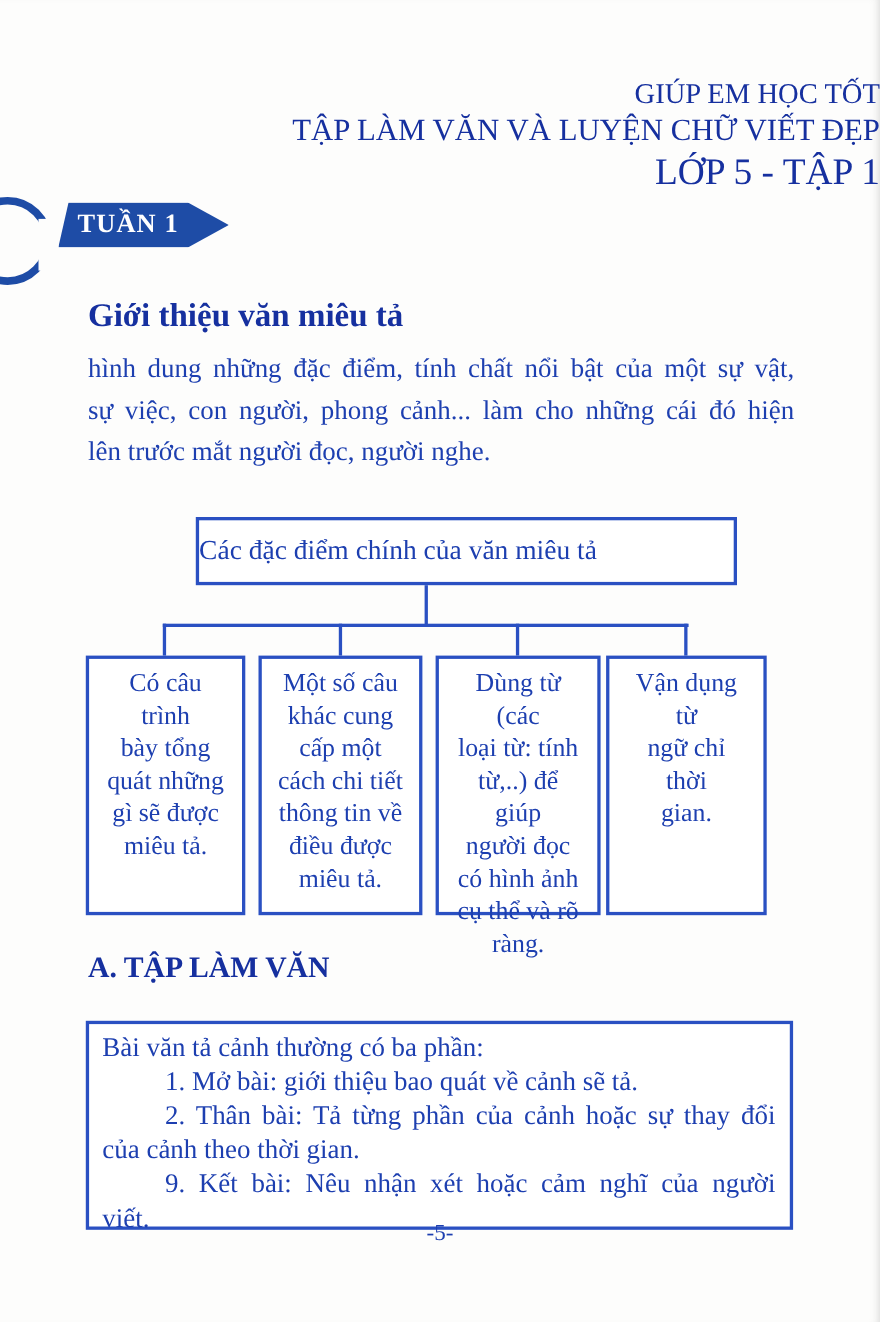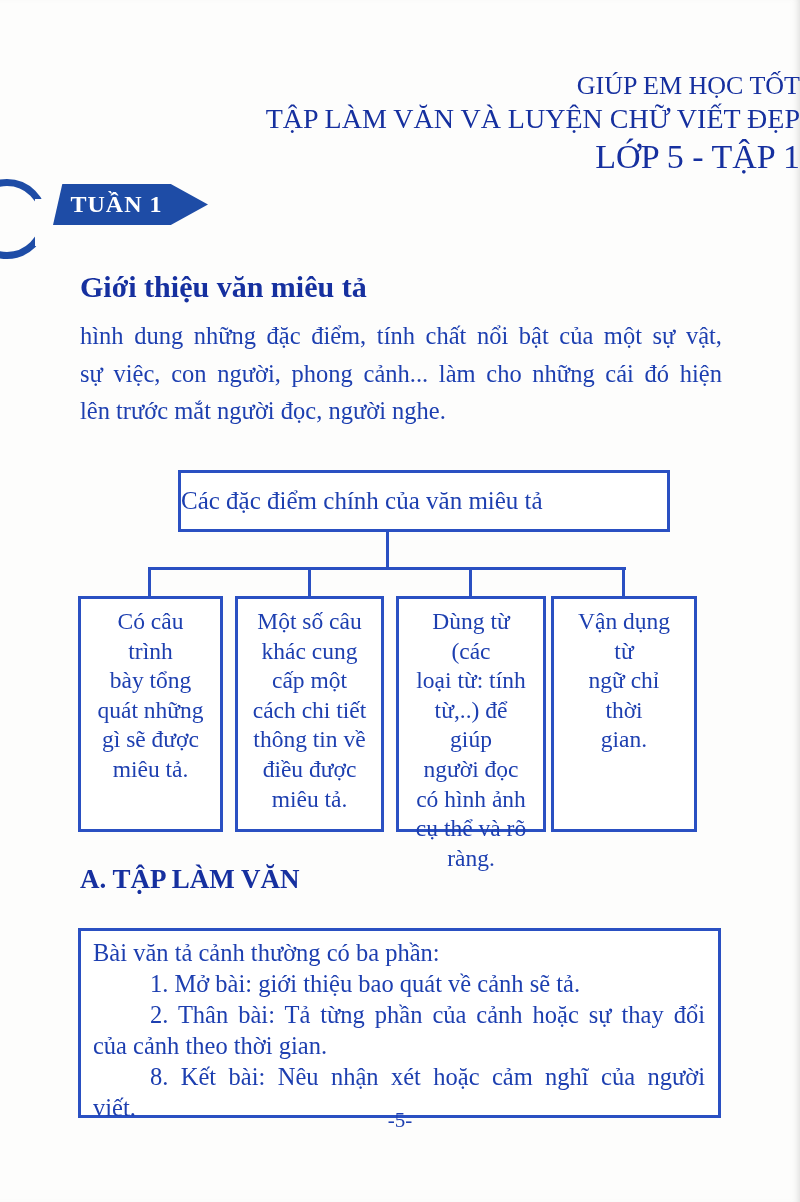--- a/index.html
+++ b/index.html
@@ -150,19 +150,19 @@
 ngữ chỉ thời
 gian.</div>
   </div>
 
   <h2 class="sectionA">A. TẬP LÀM VĂN</h2>
   <div class="rule-box">
     <div class="bline">Bài văn tả cảnh thường có ba phần:</div>
     <div class="bline indent">1. Mở bài: giới thiệu bao quát về cảnh sẽ tả.</div>
     <div class="bline indent stretch">2. Thân bài: Tả từng phần của cảnh hoặc sự thay đổi</div>
     <div class="bline">của cảnh theo thời gian.</div>
-    <div class="bline indent stretch">8. Kết bài: Nêu nhận xét hoặc cảm nghĩ của người</div>
+    <div class="bline indent stretch">9. Kết bài: Nêu nhận xét hoặc cảm nghĩ của người</div>
     <div class="bline">viết.</div>
   </div>
 
   <div class="page-number">-5-</div>
 
 </div>
 
 </body></html>

